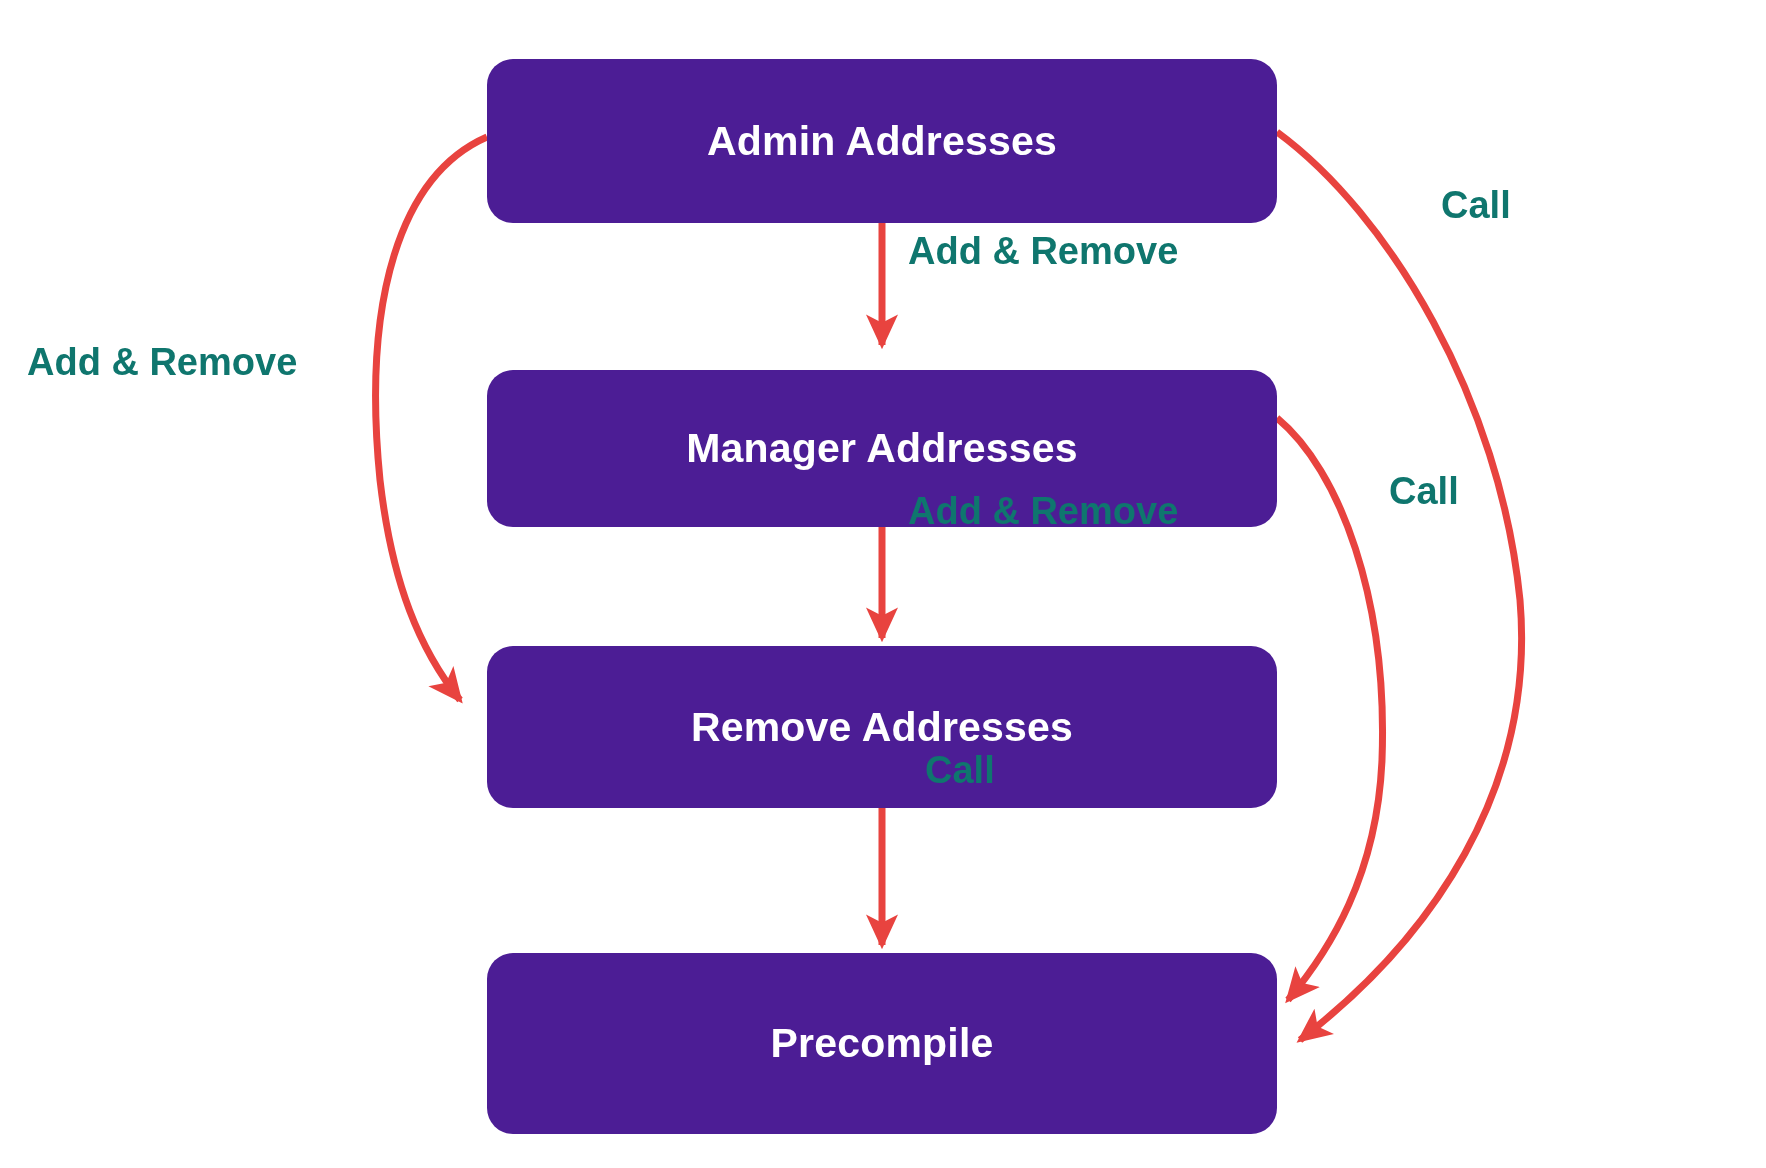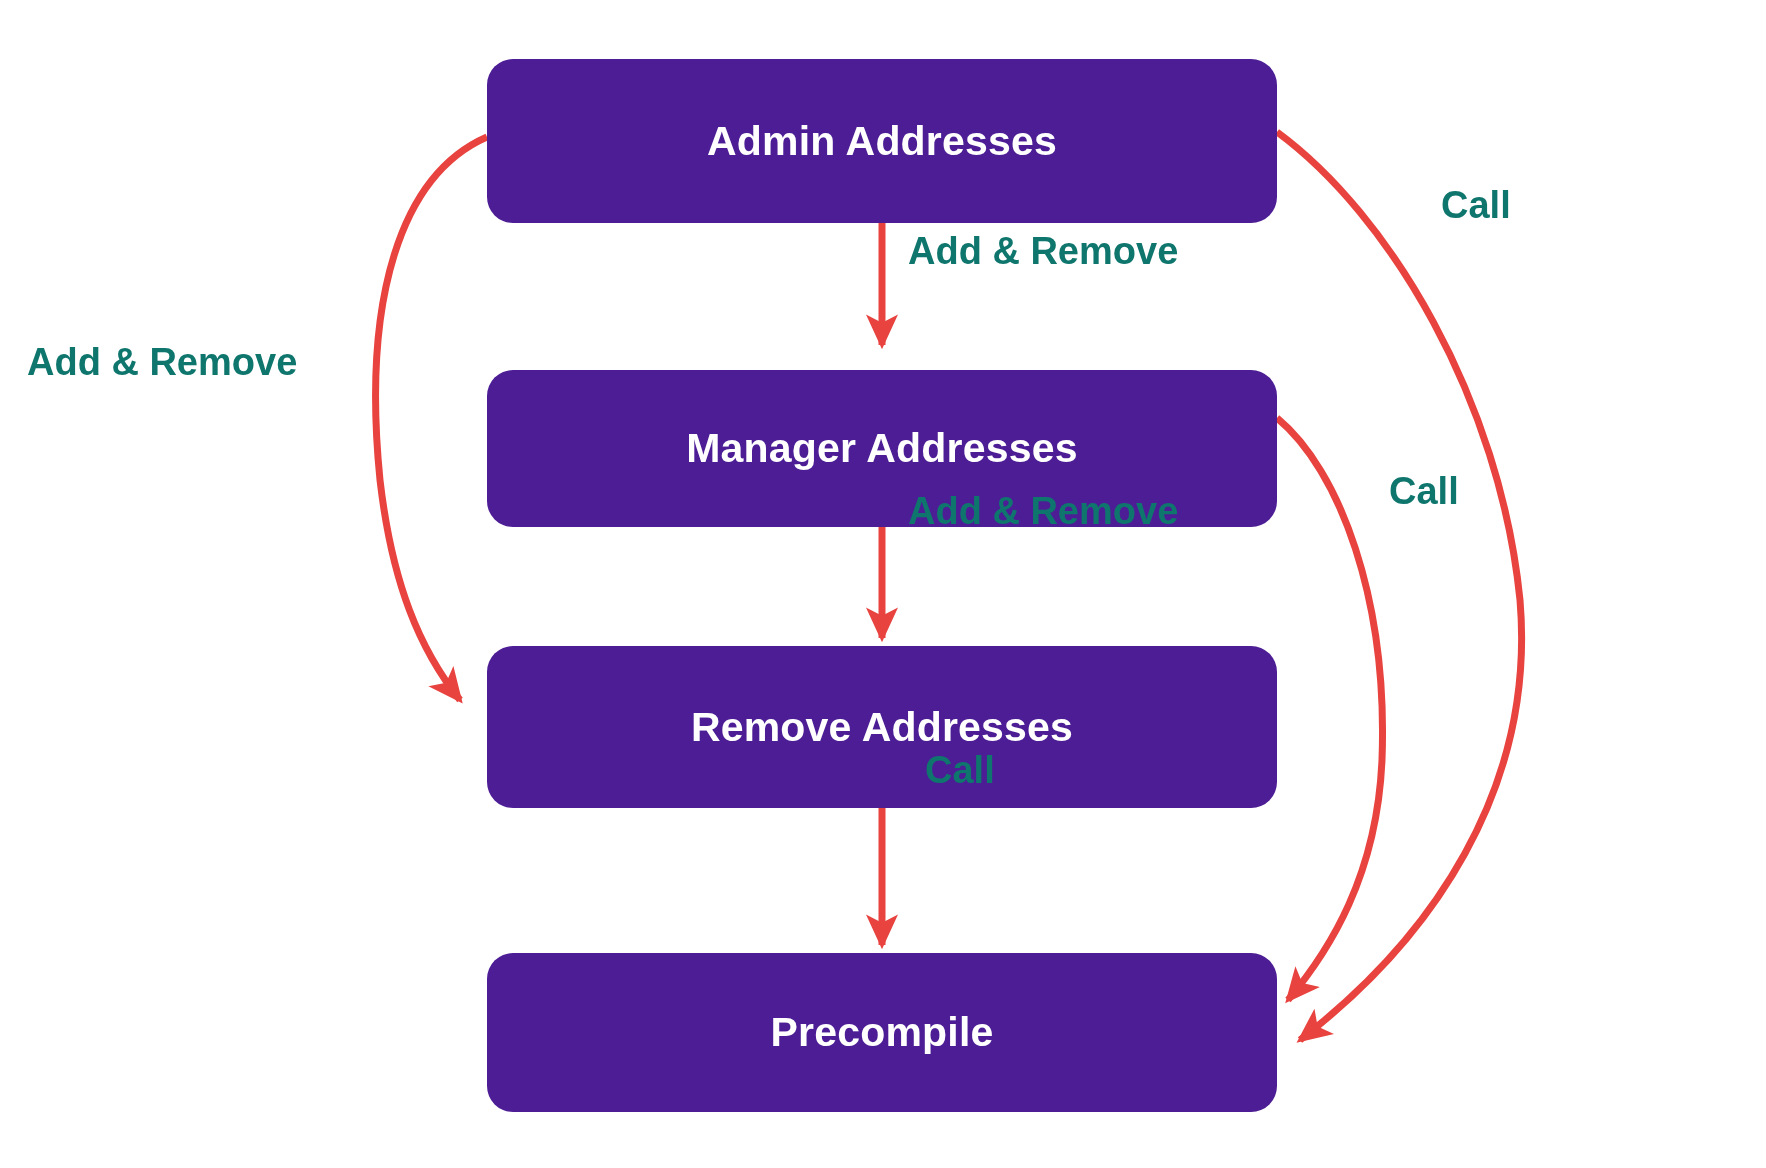--- a/index.html
+++ b/index.html
@@ -38,21 +38,21 @@
     letter-spacing: 0.2px;
     box-sizing: border-box;
     z-index: 2;
   }
   .node-label {
     white-space: nowrap;
   }
   #node-admin   { left: 487px; top: 59px;  width: 790px; height: 164px; }
   #node-manager { left: 487px; top: 353px; width: 790px; height: 157px; margin-top: 17px; }
   #node-enabled { left: 487px; top: 646px; width: 790px; height: 162px; }
-  #node-precompile { left: 487px; top: 953px; width: 790px; height: 159px; }
+  #node-precompile { left: 487px; top: 953px; width: 790px; height: 181px; }
 
   .edge-label {
     position: absolute;
     color: #0f766e;
     font-size: 38px;
     font-weight: bold;
     white-space: nowrap;
     z-index: 3;
   }
   #label-admin-manager   { left: 908px; top: 230px; }

